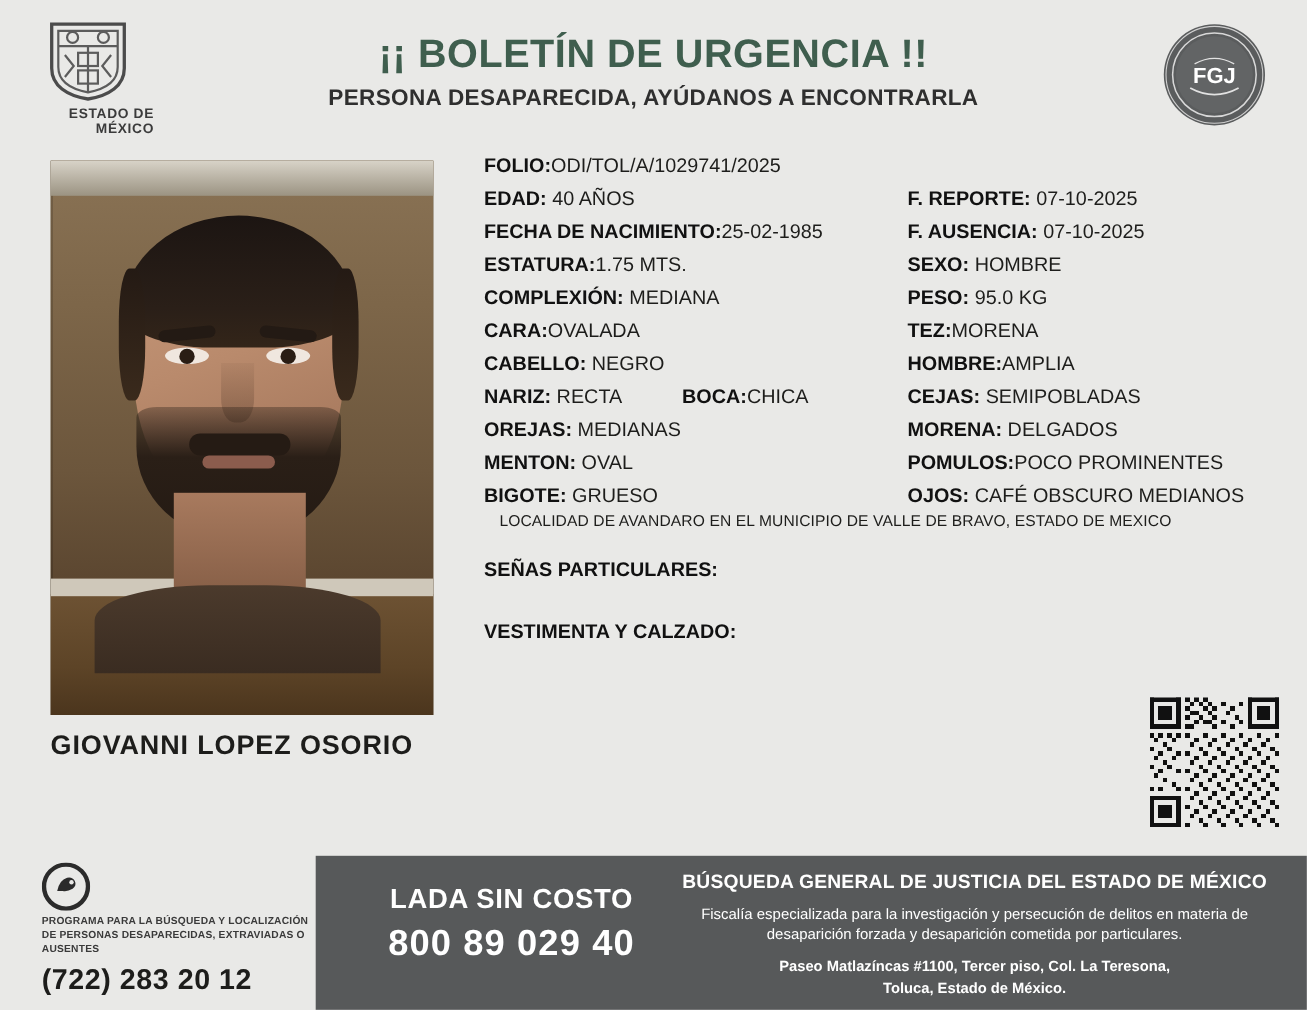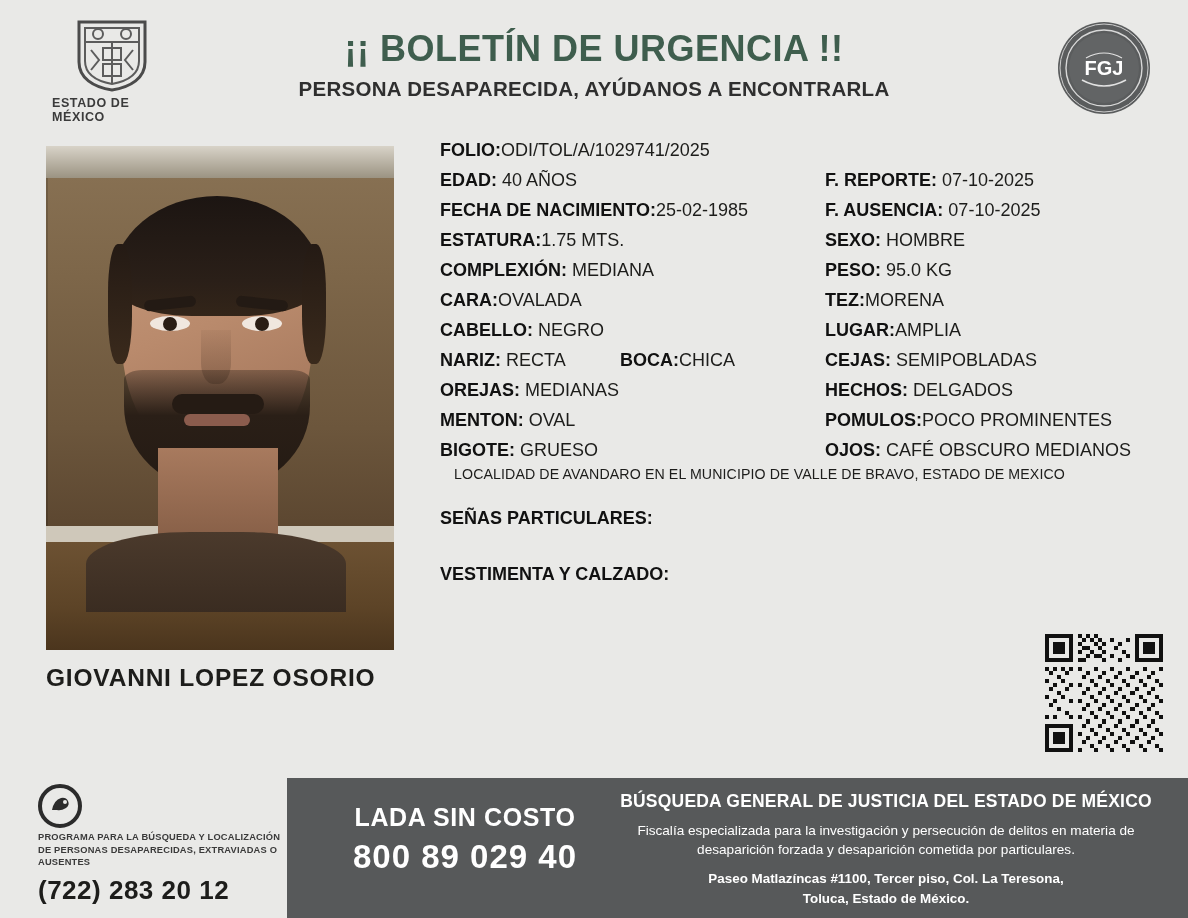--- a/index.html
+++ b/index.html
@@ -8,21 +8,21 @@
     background:#e9e9e7;
     font-family:"Liberation Sans", sans-serif;
     color:#1d1d1b;
     position:relative;
     overflow:hidden;
   }
   .page{position:relative;width:1188px;height:918px;}
 
   
   .header{position:absolute;left:0;top:0;width:1188px;height:128px;}
-  .edomex-seal{position:absolute;left:52px;top:18px;width:120px;text-align:left;}
+  .edomex-seal{position:absolute;left:20px;top:18px;width:120px;text-align:right;}
   .edomex-seal .shield{width:78px;height:74px;margin:0 auto;position:relative;}
   .edomex-seal .shield svg{display:block;}
   .edomex-seal .seal-label{
     font-size:12.5px;font-weight:bold;letter-spacing:.6px;color:#3b3b3b;margin-top:4px;
   }
   .title-block{position:absolute;left:0;top:28px;width:1188px;text-align:center;}
   .title-main{
     font-size:36px;font-weight:bold;letter-spacing:.5px;color:#3f5e4e;
     font-family:"Liberation Sans", sans-serif;
   }
@@ -240,21 +240,21 @@
         <span class="lbl">TEZ:</span><span class="val">MORENA</span>
       </span>
     </div>
 
     <div class="row">
       <span class="colL">
         <span class="lbl">CABELLO:</span>
         <span class="val">NEGRO</span>
       </span>
       <span class="colR">
-        <span class="lbl">LUGAR:</span><span class="val">AMPLIA</span>
+        <span class="lbl">HOMBRE:</span><span class="val">AMPLIA</span>
       </span>
     </div>
 
     <div class="row">
       <span class="colL">
         <span class="lbl">NARIZ:</span>
         <span class="val">RECTA</span>
       </span>
       <span class="r-boca">
         <span class="lbl">BOCA:</span><span class="val">CHICA</span>
@@ -264,21 +264,21 @@
         <span class="val">SEMIPOBLADAS</span>
       </span>
     </div>
 
     <div class="row">
       <span class="colL">
         <span class="lbl">OREJAS:</span>
         <span class="val">MEDIANAS</span>
       </span>
       <span class="colR">
-        <span class="lbl">HECHOS:</span>
+        <span class="lbl">MORENA:</span>
         <span class="val">DELGADOS</span>
       </span>
     </div>
 
     <div class="row">
       <span class="colL">
         <span class="lbl">MENTON:</span>
         <span class="val">OVAL</span>
       </span>
       <span class="colR">

